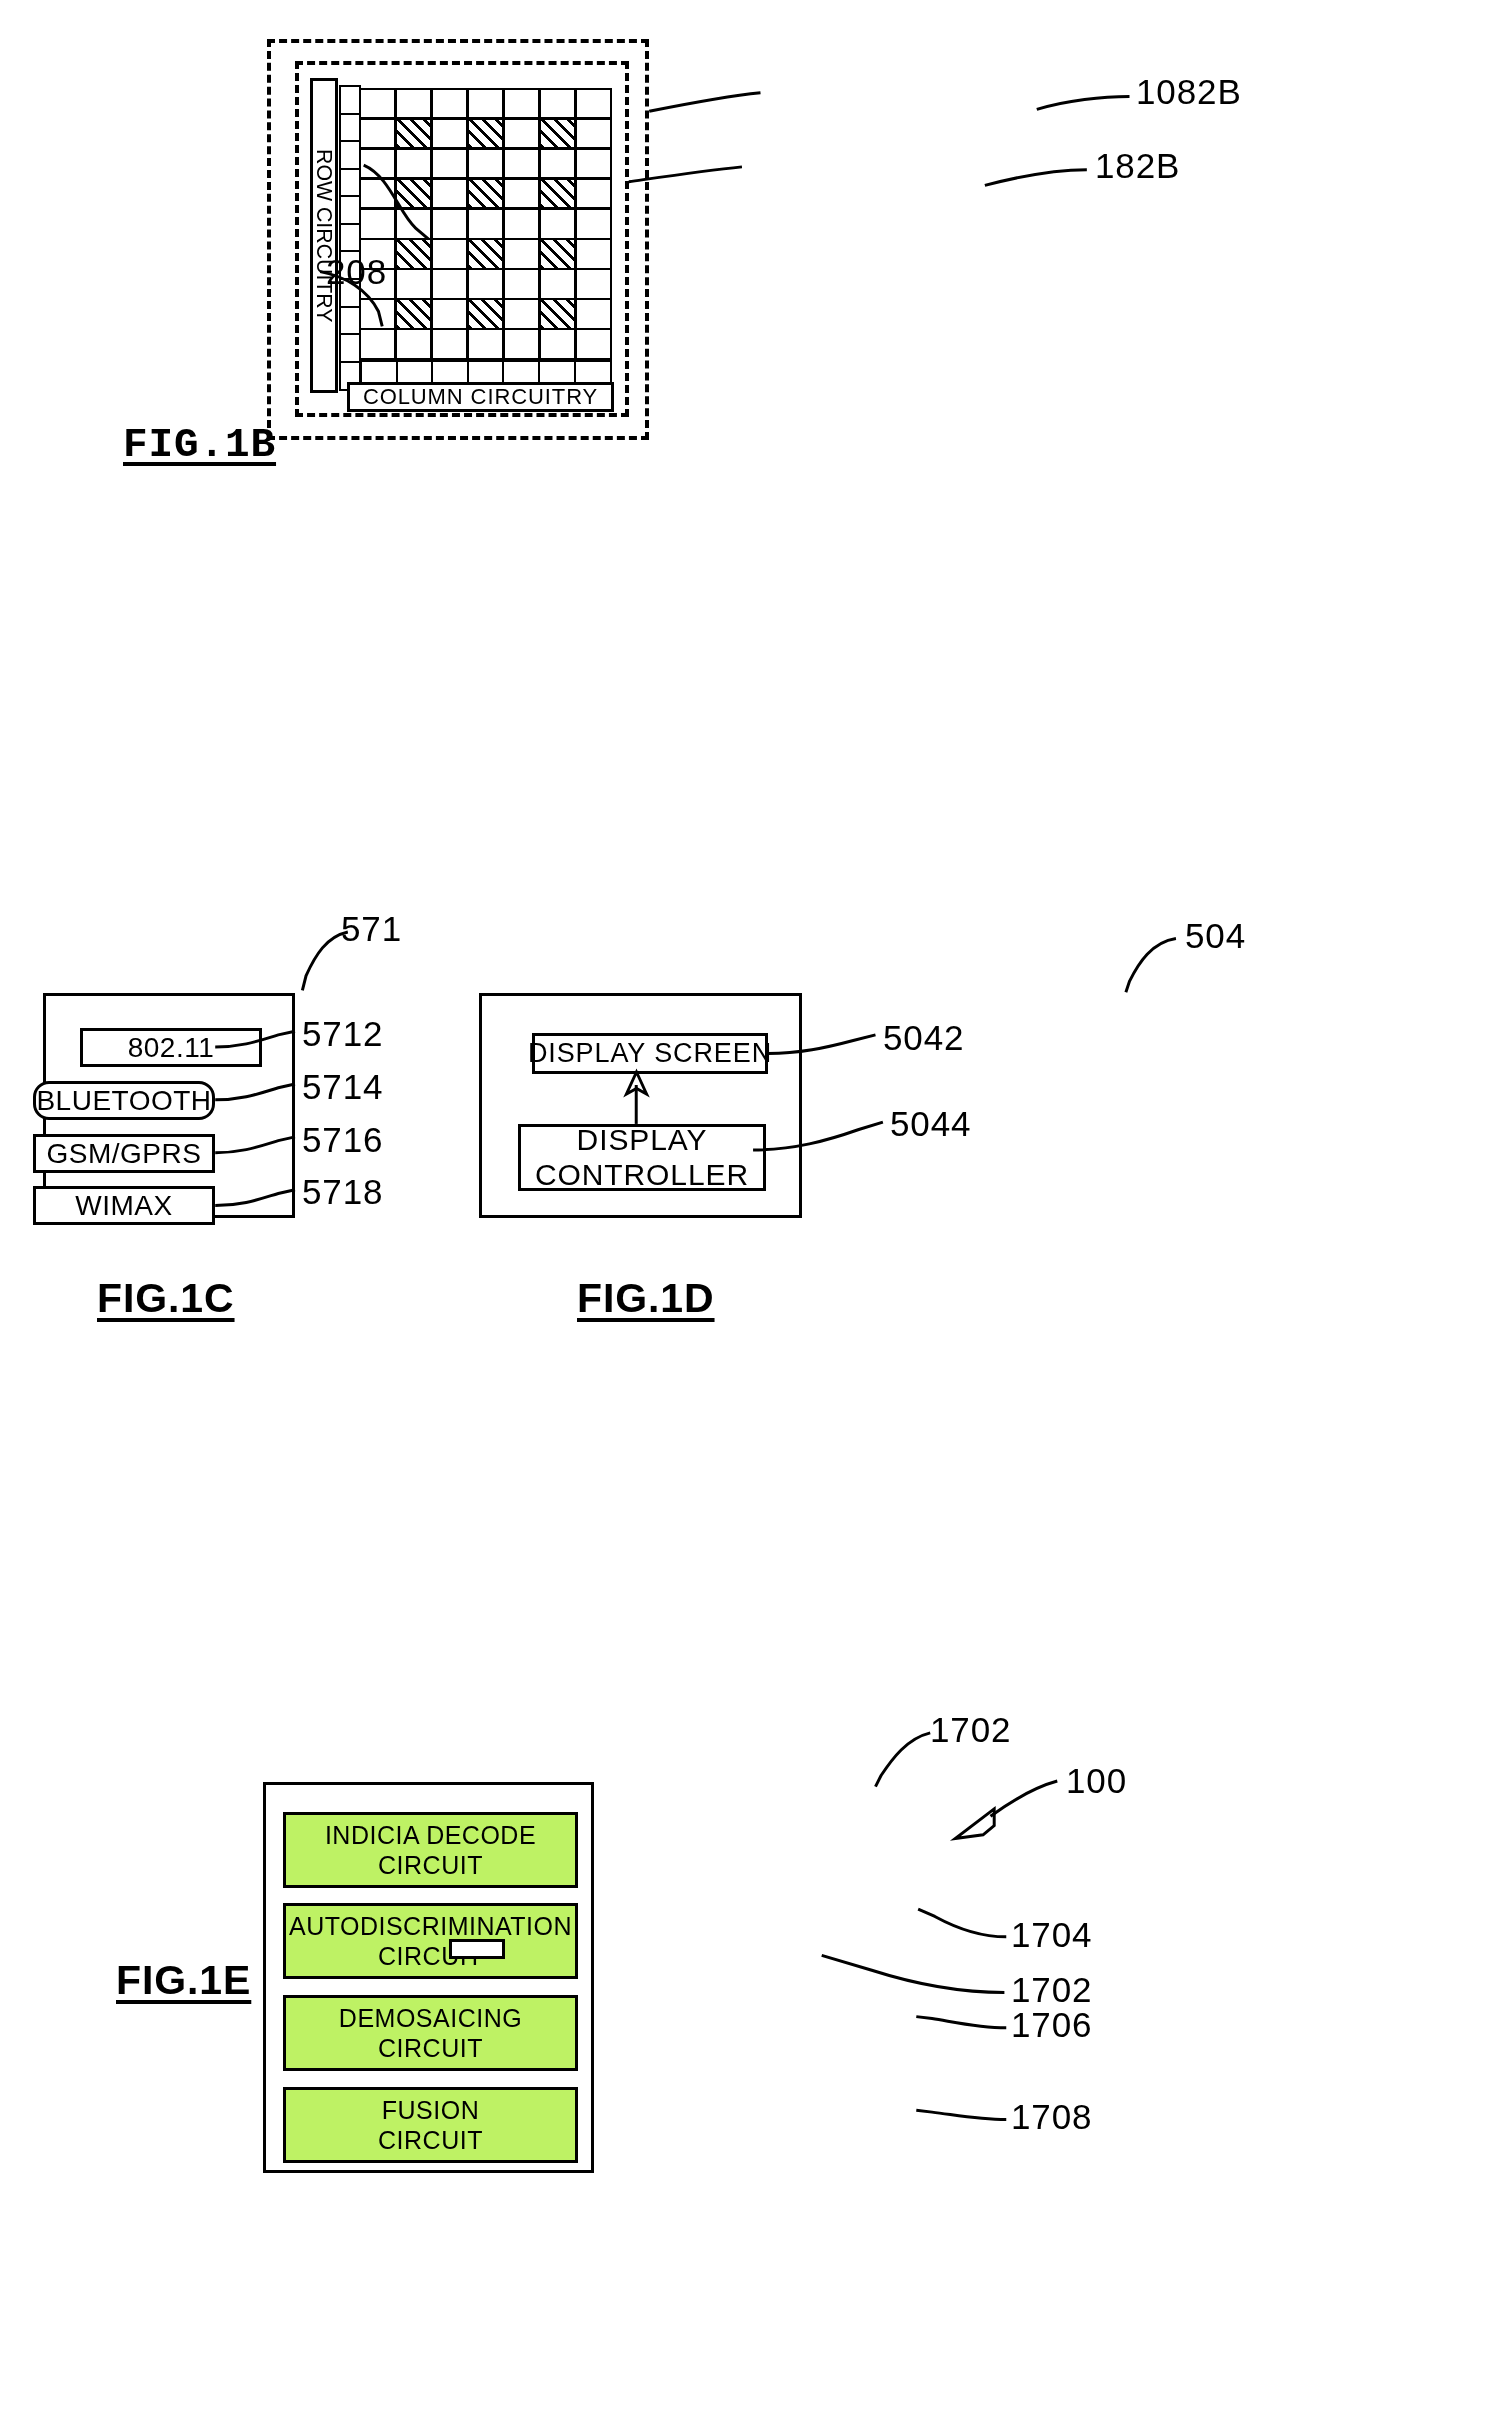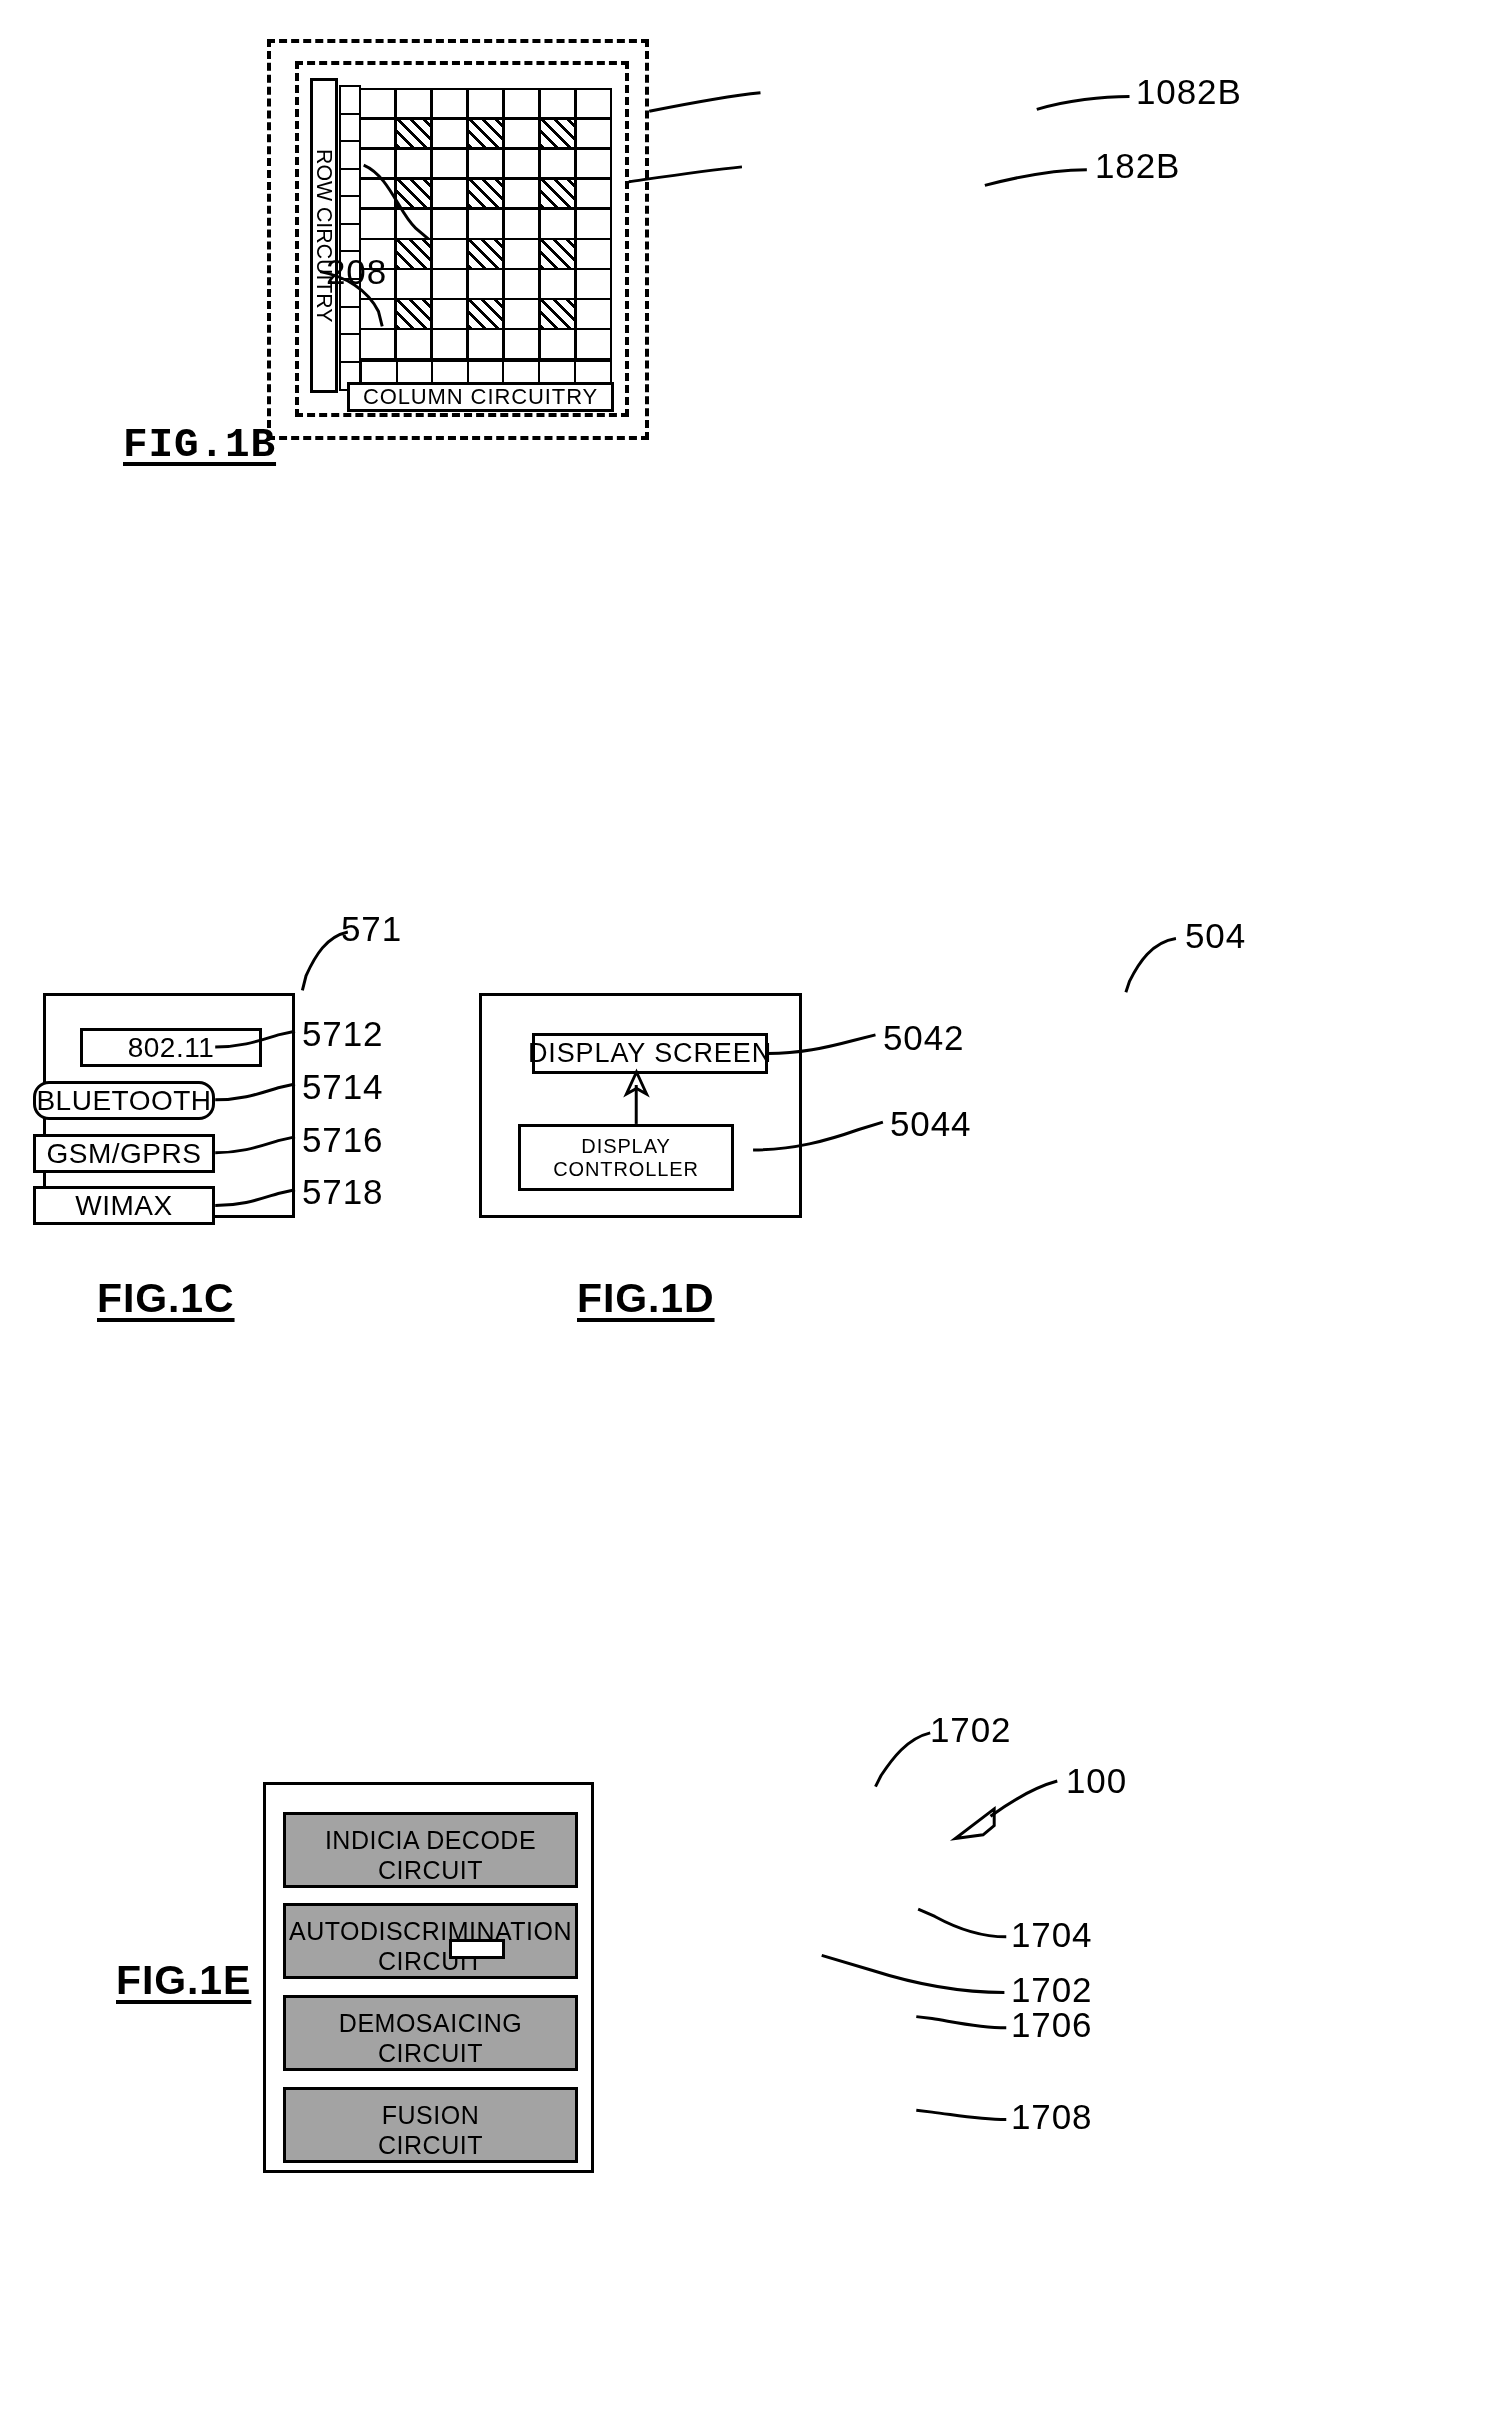--- a/index.html
+++ b/index.html
@@ -169,47 +169,47 @@
     left: 532px; top: 1033px;
     width: 236px; height: 41px;
     border: 3.7px solid #000;
     box-sizing: border-box;
     background: #fff;
     display: flex; align-items: center; justify-content: center;
     font-size: 27px; letter-spacing: 0.9px; white-space: nowrap;
   }
   #display-controller-box {
     left: 518px; top: 1124px;
-    width: 216px; height: 67px;
+    width: 248px; height: 67px;
     border: 3.7px solid #000;
     box-sizing: border-box;
     background: #fff;
     display: flex; flex-direction: column;
     align-items: center; justify-content: center;
-    font-size: 20px; letter-spacing: 0.9px; line-height: 1.15;
+    font-size: 30px; letter-spacing: 0.9px; line-height: 1.15;
     white-space: nowrap;
   }
 
   
   #fig1e-box {
     left: 263px; top: 1782px;
     width: 331px; height: 391px;
     border: 3.7px solid #000;
     box-sizing: border-box;
     background: #fff;
   }
   .circuit-chip {
     position: absolute;
     left: 283px;
     width: 295px;
     border: 3.7px solid #000;
     box-sizing: border-box;
-    background: #a3a3a3;
+    background: #bef264;
     display: flex; flex-direction: column;
-    align-items: center; justify-content: flex-end;
+    align-items: center; justify-content: center;
     font-size: 25px; letter-spacing: 0.5px; line-height: 1.2;
     white-space: nowrap;
   }
   #autodisc-inner {
     position: absolute;
     left: 449px; top: 1939px;
     width: 56px; height: 20.4px;
     border: 3.7px solid #000;
     box-sizing: border-box;
     background: #fff;

